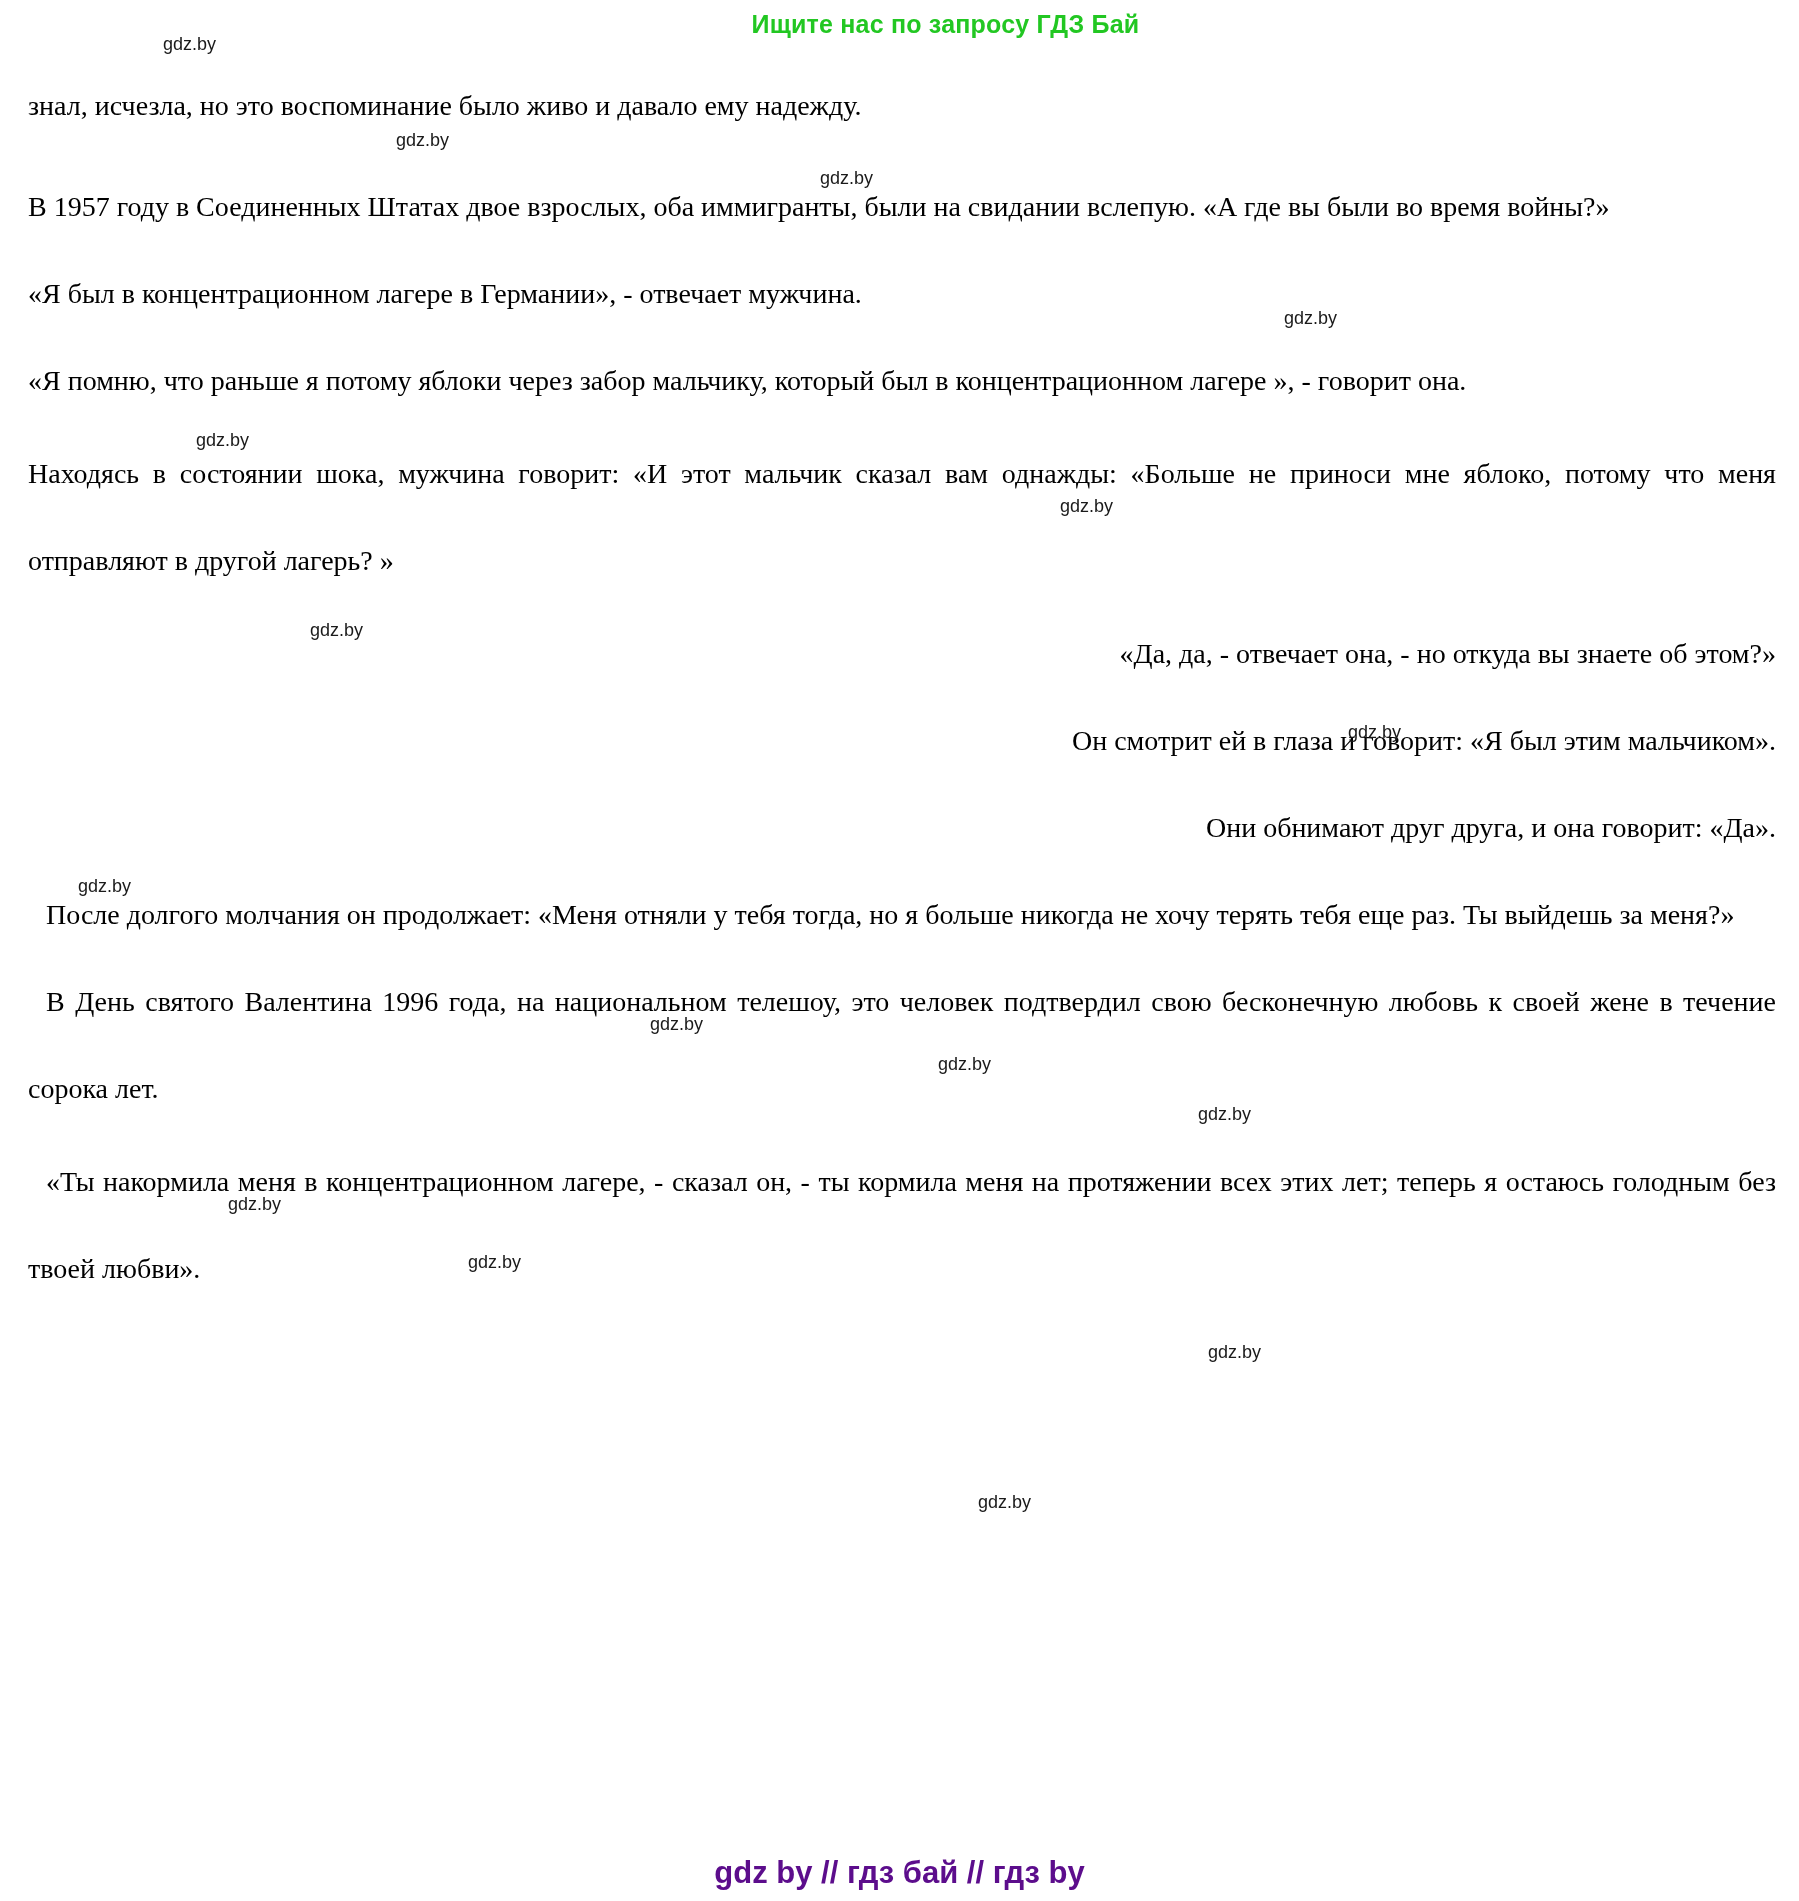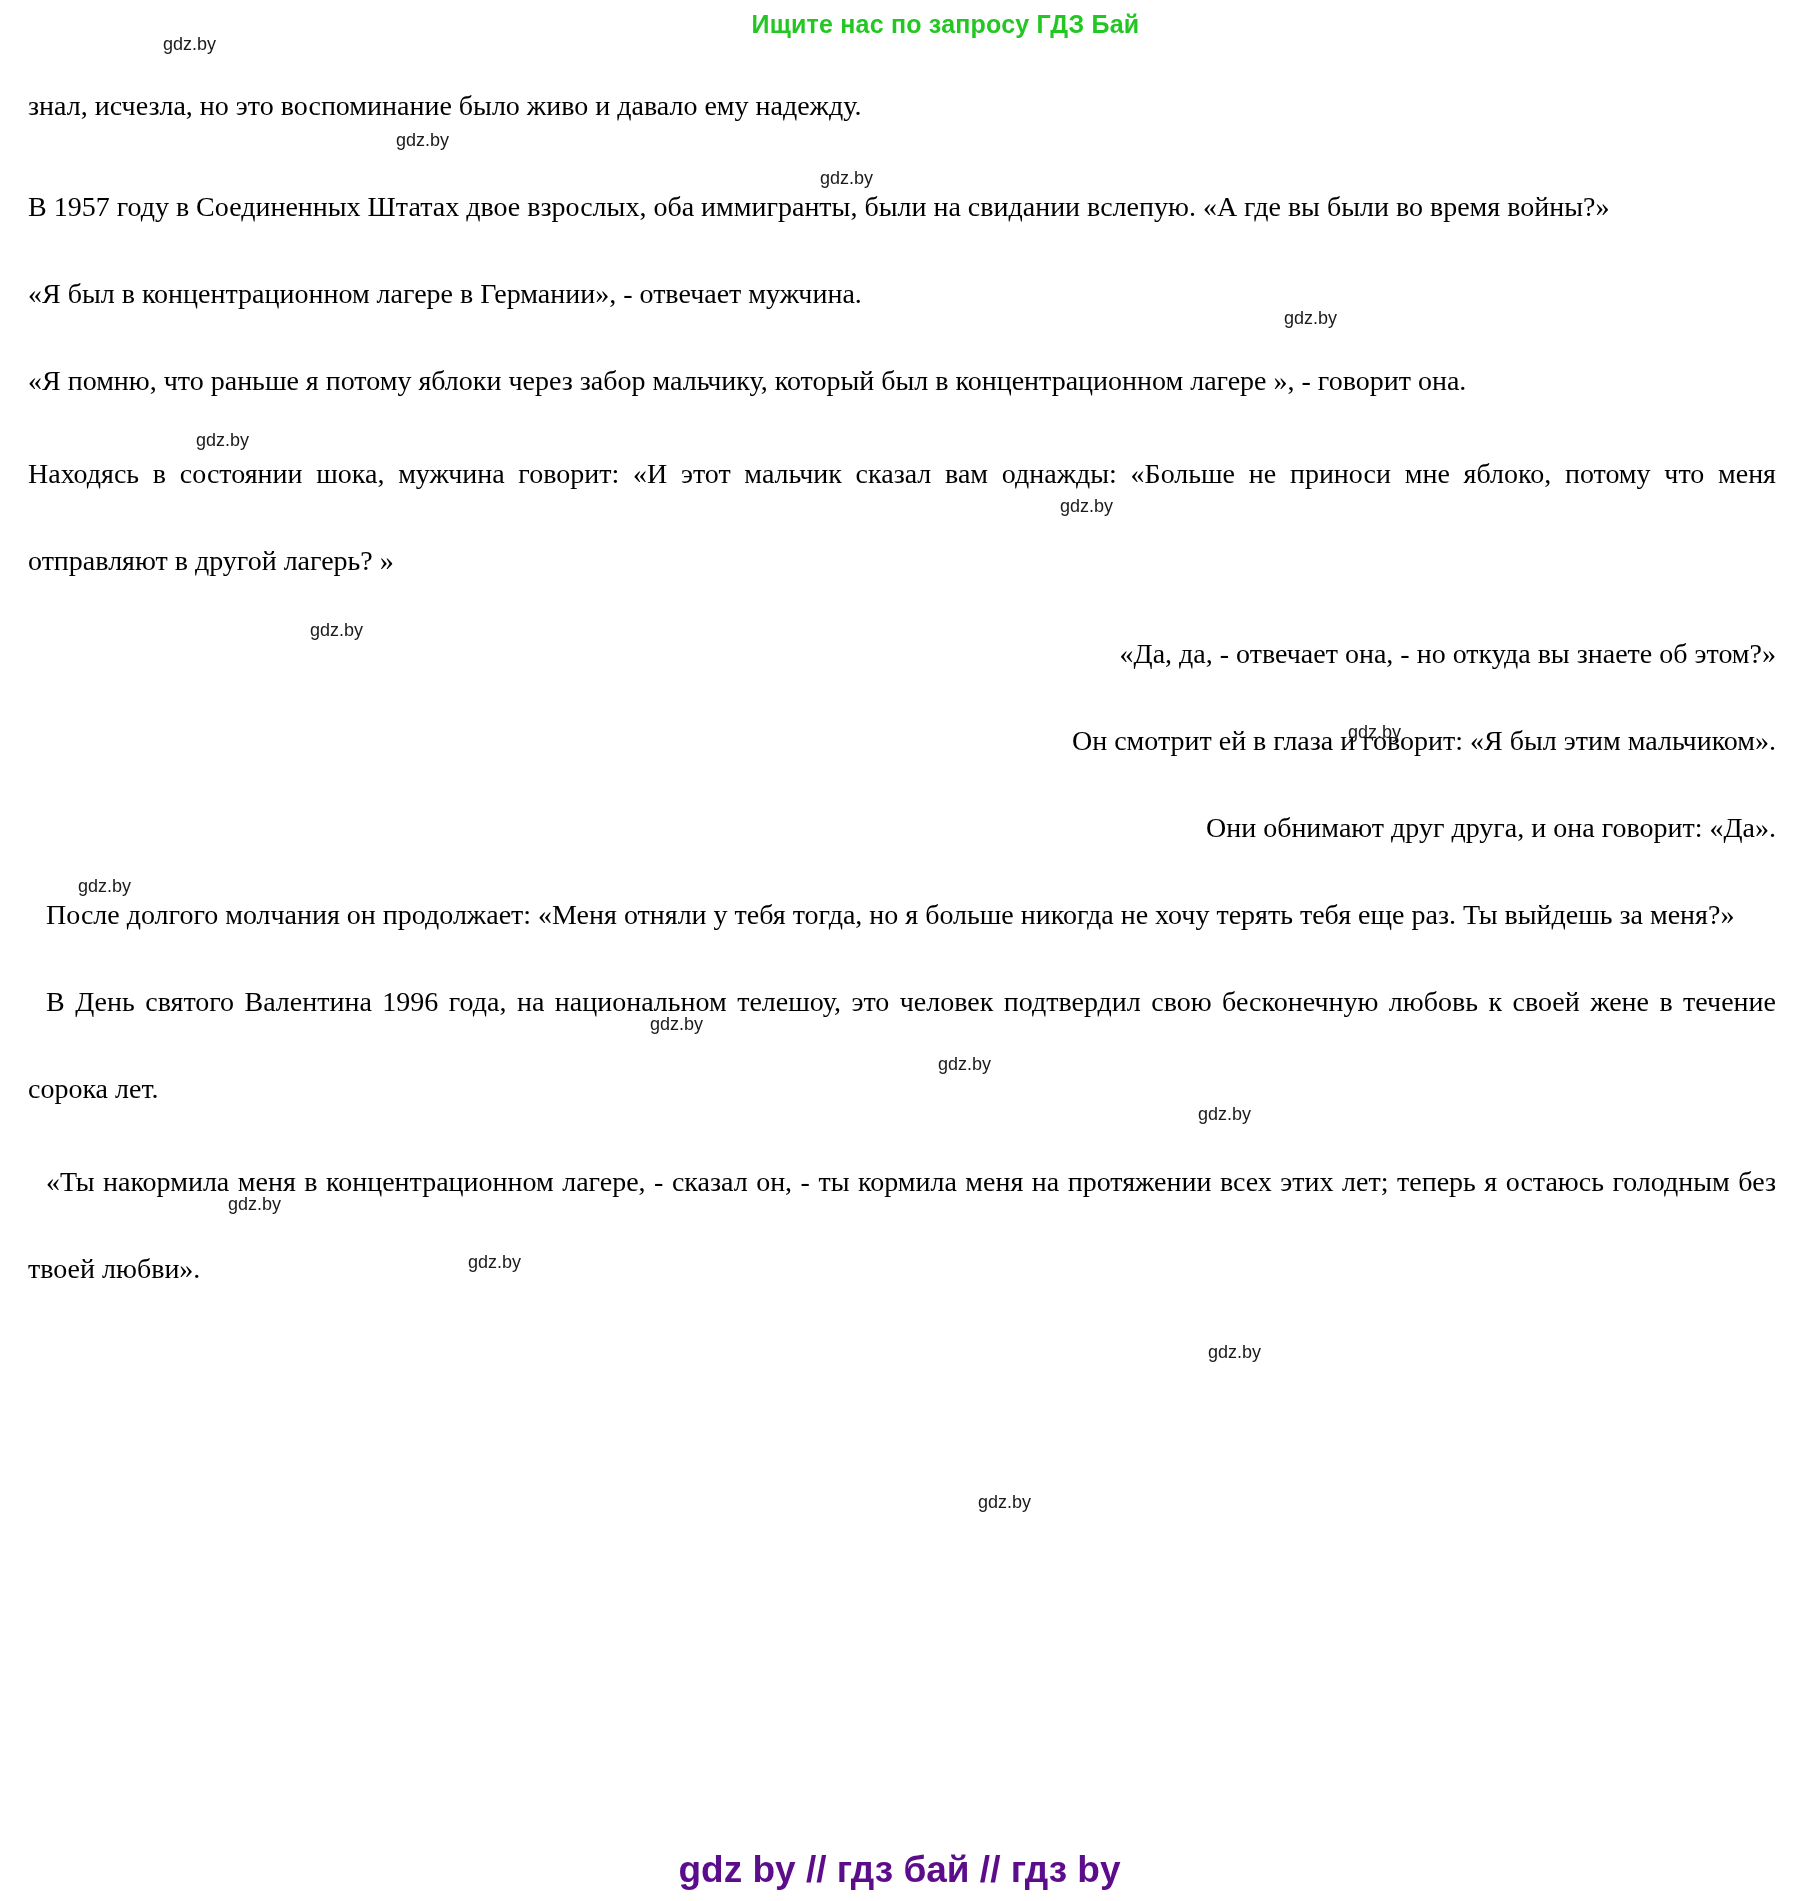--- a/index.html
+++ b/index.html
@@ -79,21 +79,21 @@
   
   .footer-links {
     position: absolute;
     left: 0;
     bottom: 10px;
     width: 1799px;
     text-align: center;
   }
   .footer-links-text {
     font-family: "Liberation Sans", "DejaVu Sans", sans-serif;
-    font-size: 37px;
+    font-size: 31px;
     font-weight: bold;
     color: #5c0d8c;
     white-space: nowrap;
   }
 </style>
 </head>
 <body>
 
 <div id="page">
 

